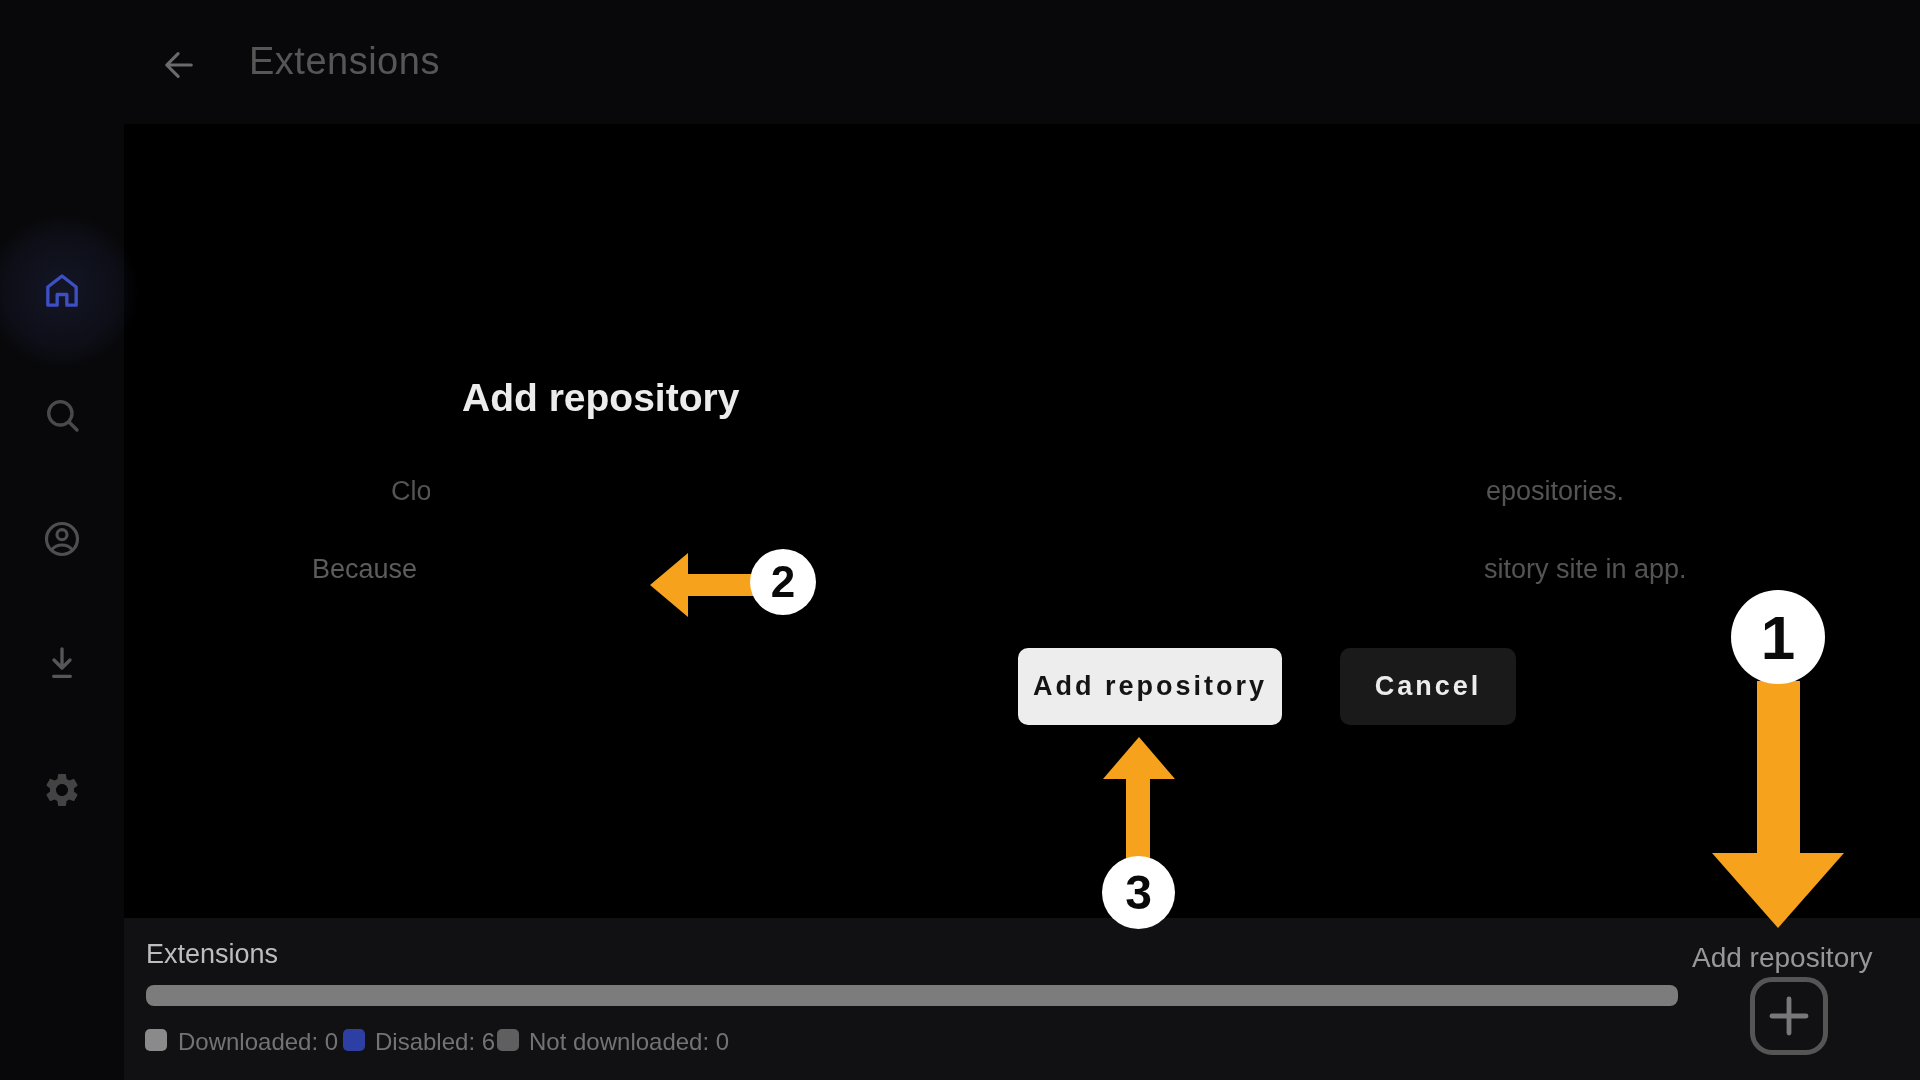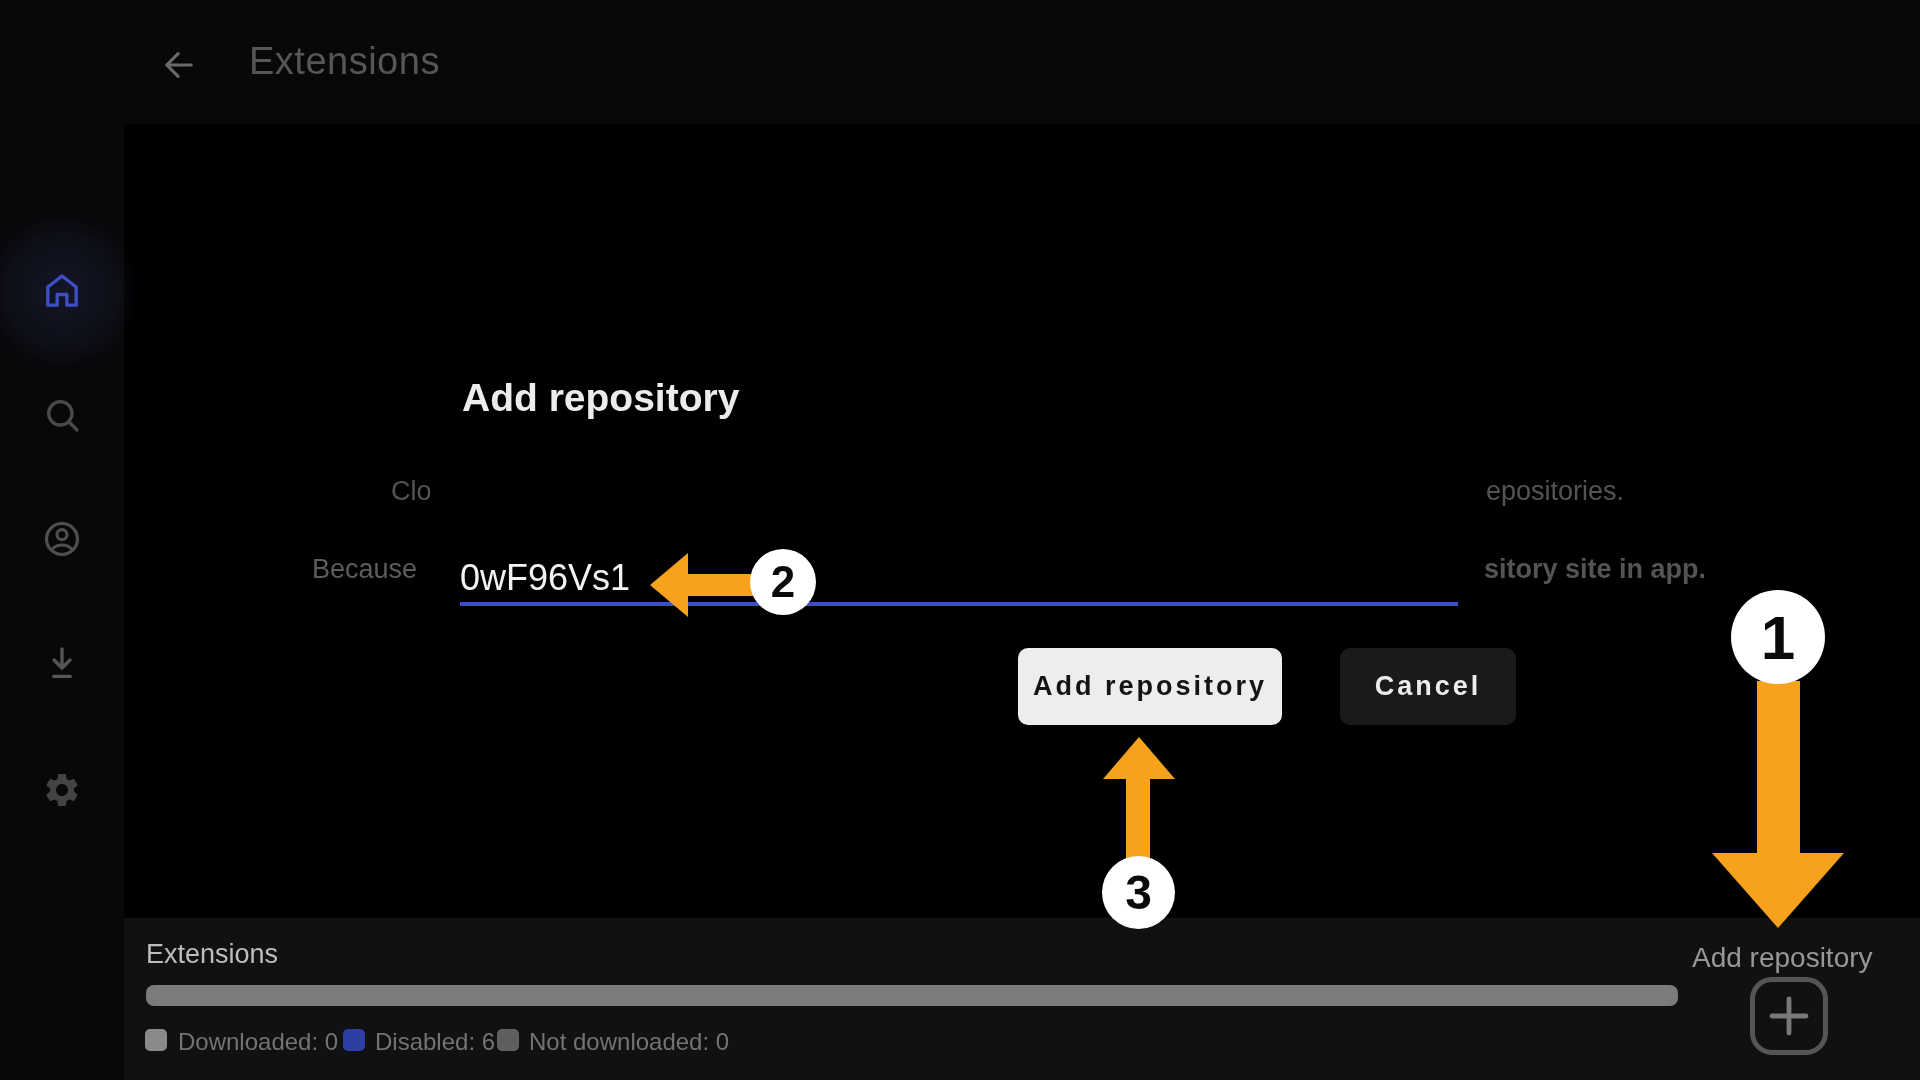--- a/index.html
+++ b/index.html
@@ -18,21 +18,21 @@
   
   .side-icon { left:42px; width:40px; height:40px; }
   #home-glow { left:-14px; top:215px; width:152px; height:152px; border-radius:50%;
                background:radial-gradient(circle, rgba(46,54,104,.30) 0%, rgba(46,54,104,.12) 55%, rgba(0,0,0,0) 72%); }
 
   
   .bg-frag { color:#545454; font-size:27px; white-space:nowrap; }
   #bg-frag-1l { left:391px; top:476px; width:39px; overflow:hidden; }
   #bg-frag-1r { left:1486px; top:476px; }
   #bg-frag-2l { left:312px; top:554px; color:#5c5c5c; }
-  #bg-frag-2r { left:1484px; top:554px;font-weight:bold; }
+  #bg-frag-2r { left:1484px; top:554px; }
 
   #dialog-title { left:462px; top:376px; font-size:39px; font-weight:700; color:#ececec; }
 
   .dlg-input { left:460px; width:998px; height:52px; background:transparent; border:none; outline:none;
                color:#f2f2f2; font-family:"Liberation Sans", sans-serif; }
   #repo-name-input { top:467px; font-size:34px; border-bottom:3px solid #8d8d8d; color:#9b9b9b; }
   #repo-name-input::placeholder { color:#9b9b9b; opacity:1; }
   #repo-url-input { top:554px; font-size:36px; border-bottom:4px solid #3a50c8; }
 
   .dlg-btn { top:648px; height:77px; border:none; border-radius:10px; font-family:"Liberation Sans", sans-serif;
@@ -124,21 +124,20 @@
   </div>
 
   <div class="abs bg-frag" id="bg-frag-1l">Clo</div>
   <div class="abs bg-frag" id="bg-frag-1r">epositories.</div>
   <div class="abs bg-frag" id="bg-frag-2l">Because</div>
   <div class="abs bg-frag" id="bg-frag-2r">sitory site in app.</div>
 
   <div class="abs" id="dialog-title">Add repository</div>
 
 
-  <input class="abs dlg-input" id="repo-url-input" type="text" value="0wF96Vs1" style="">
 
   <button class="abs dlg-btn" id="add-repo-btn">Add repository</button>
   <button class="abs dlg-btn" id="cancel-btn">Cancel</button>
 
   <div class="abs" id="bottom-section-label">Extensions</div>
   <div class="abs" id="progress-bar"></div>
 
   <div class="abs legend-swatch" id="sw-0" style="background: rgb(138, 138, 138);"></div>
   <div class="abs legend-label" id="lg-0">Downloaded: 0</div>
   <div class="abs legend-swatch" id="sw-1" style="background: rgb(46, 63, 163);"></div>

